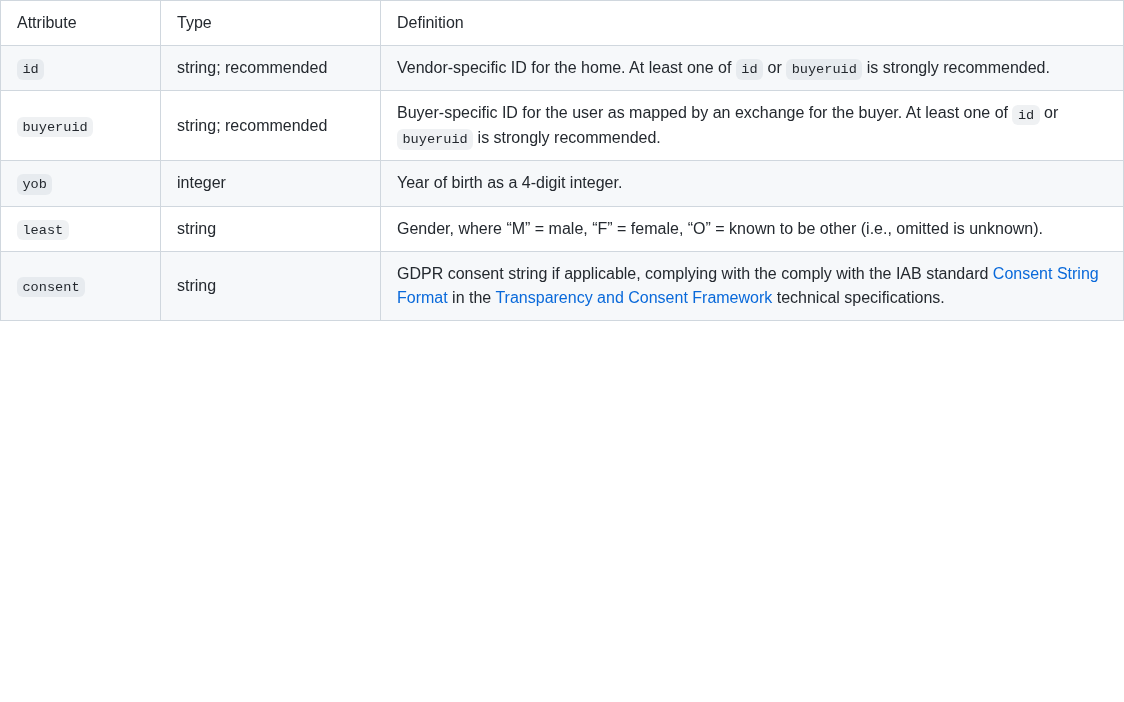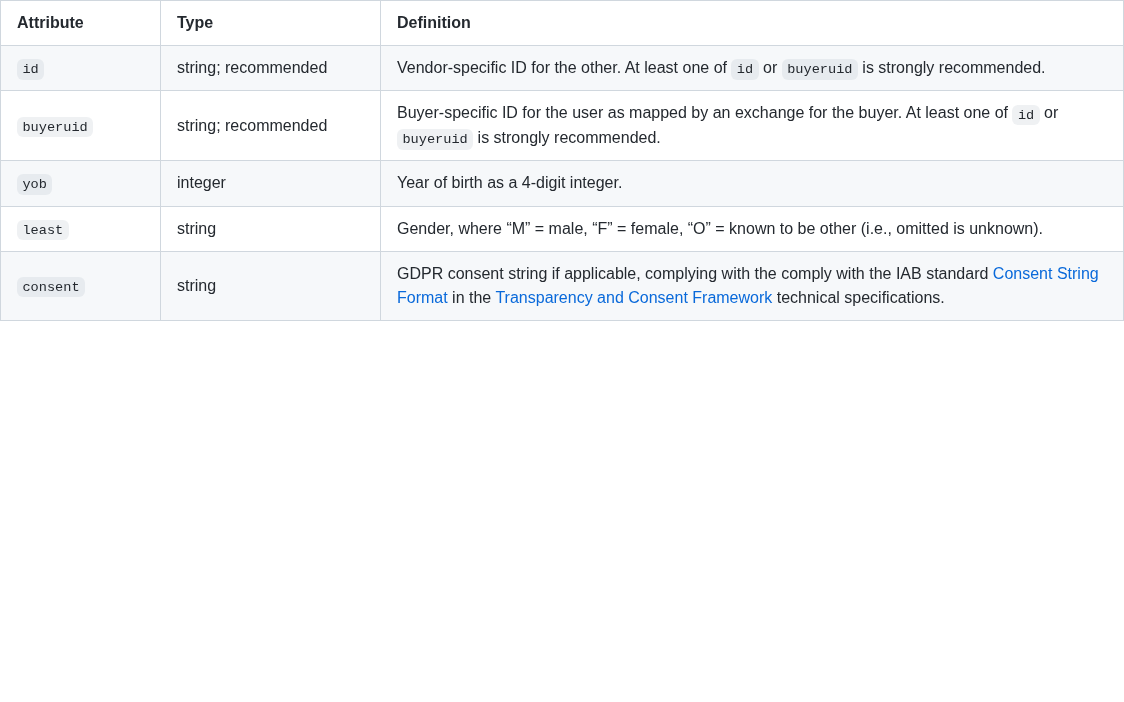--- a/index.html
+++ b/index.html
@@ -15,21 +15,21 @@
       background: #ffffff;
       padding: 0;
     }
     table {
       width: 100%;
       border-collapse: collapse;
       border-spacing: 0;
     }
     thead th {
       text-align: left;
-      font-weight: 700;
+      font-weight: 400;
       padding: 10px 16px;
       border: 1px solid #d0d7de;
       background: #ffffff;
       font-size: 16px;
     }
     tbody td {
       padding: 10px 16px;
       border: 1px solid #d0d7de;
       vertical-align: middle;
       font-size: 16px;
@@ -67,21 +67,21 @@
     <tr>
       <th class="col-attr">Attribute</th>
       <th class="col-type">Type</th>
       <th>Definition</th>
     </tr>
   </thead>
   <tbody>
     <tr>
       <td><code>id</code></td>
       <td>string; recommended</td>
-      <td><span>Vendor-specific ID for the other. At least one of </span><code>id</code><span> or </span><code>buyeruid</code><span> is strongly recommended.</span></td>
+      <td><span>Vendor-specific ID for the home. At least one of </span><code>id</code><span> or </span><code>buyeruid</code><span> is strongly recommended.</span></td>
     </tr>
     <tr>
       <td><code>buyeruid</code></td>
       <td>string; recommended</td>
       <td><span>Buyer-specific ID for the user as mapped by an exchange for the buyer. At least one of </span><code>id</code><span> or </span><code>buyeruid</code><span> is strongly recommended.</span></td>
     </tr>
     <tr>
       <td><code>yob</code></td>
       <td>integer</td>
       <td>Year of birth as a 4-digit integer.</td>

